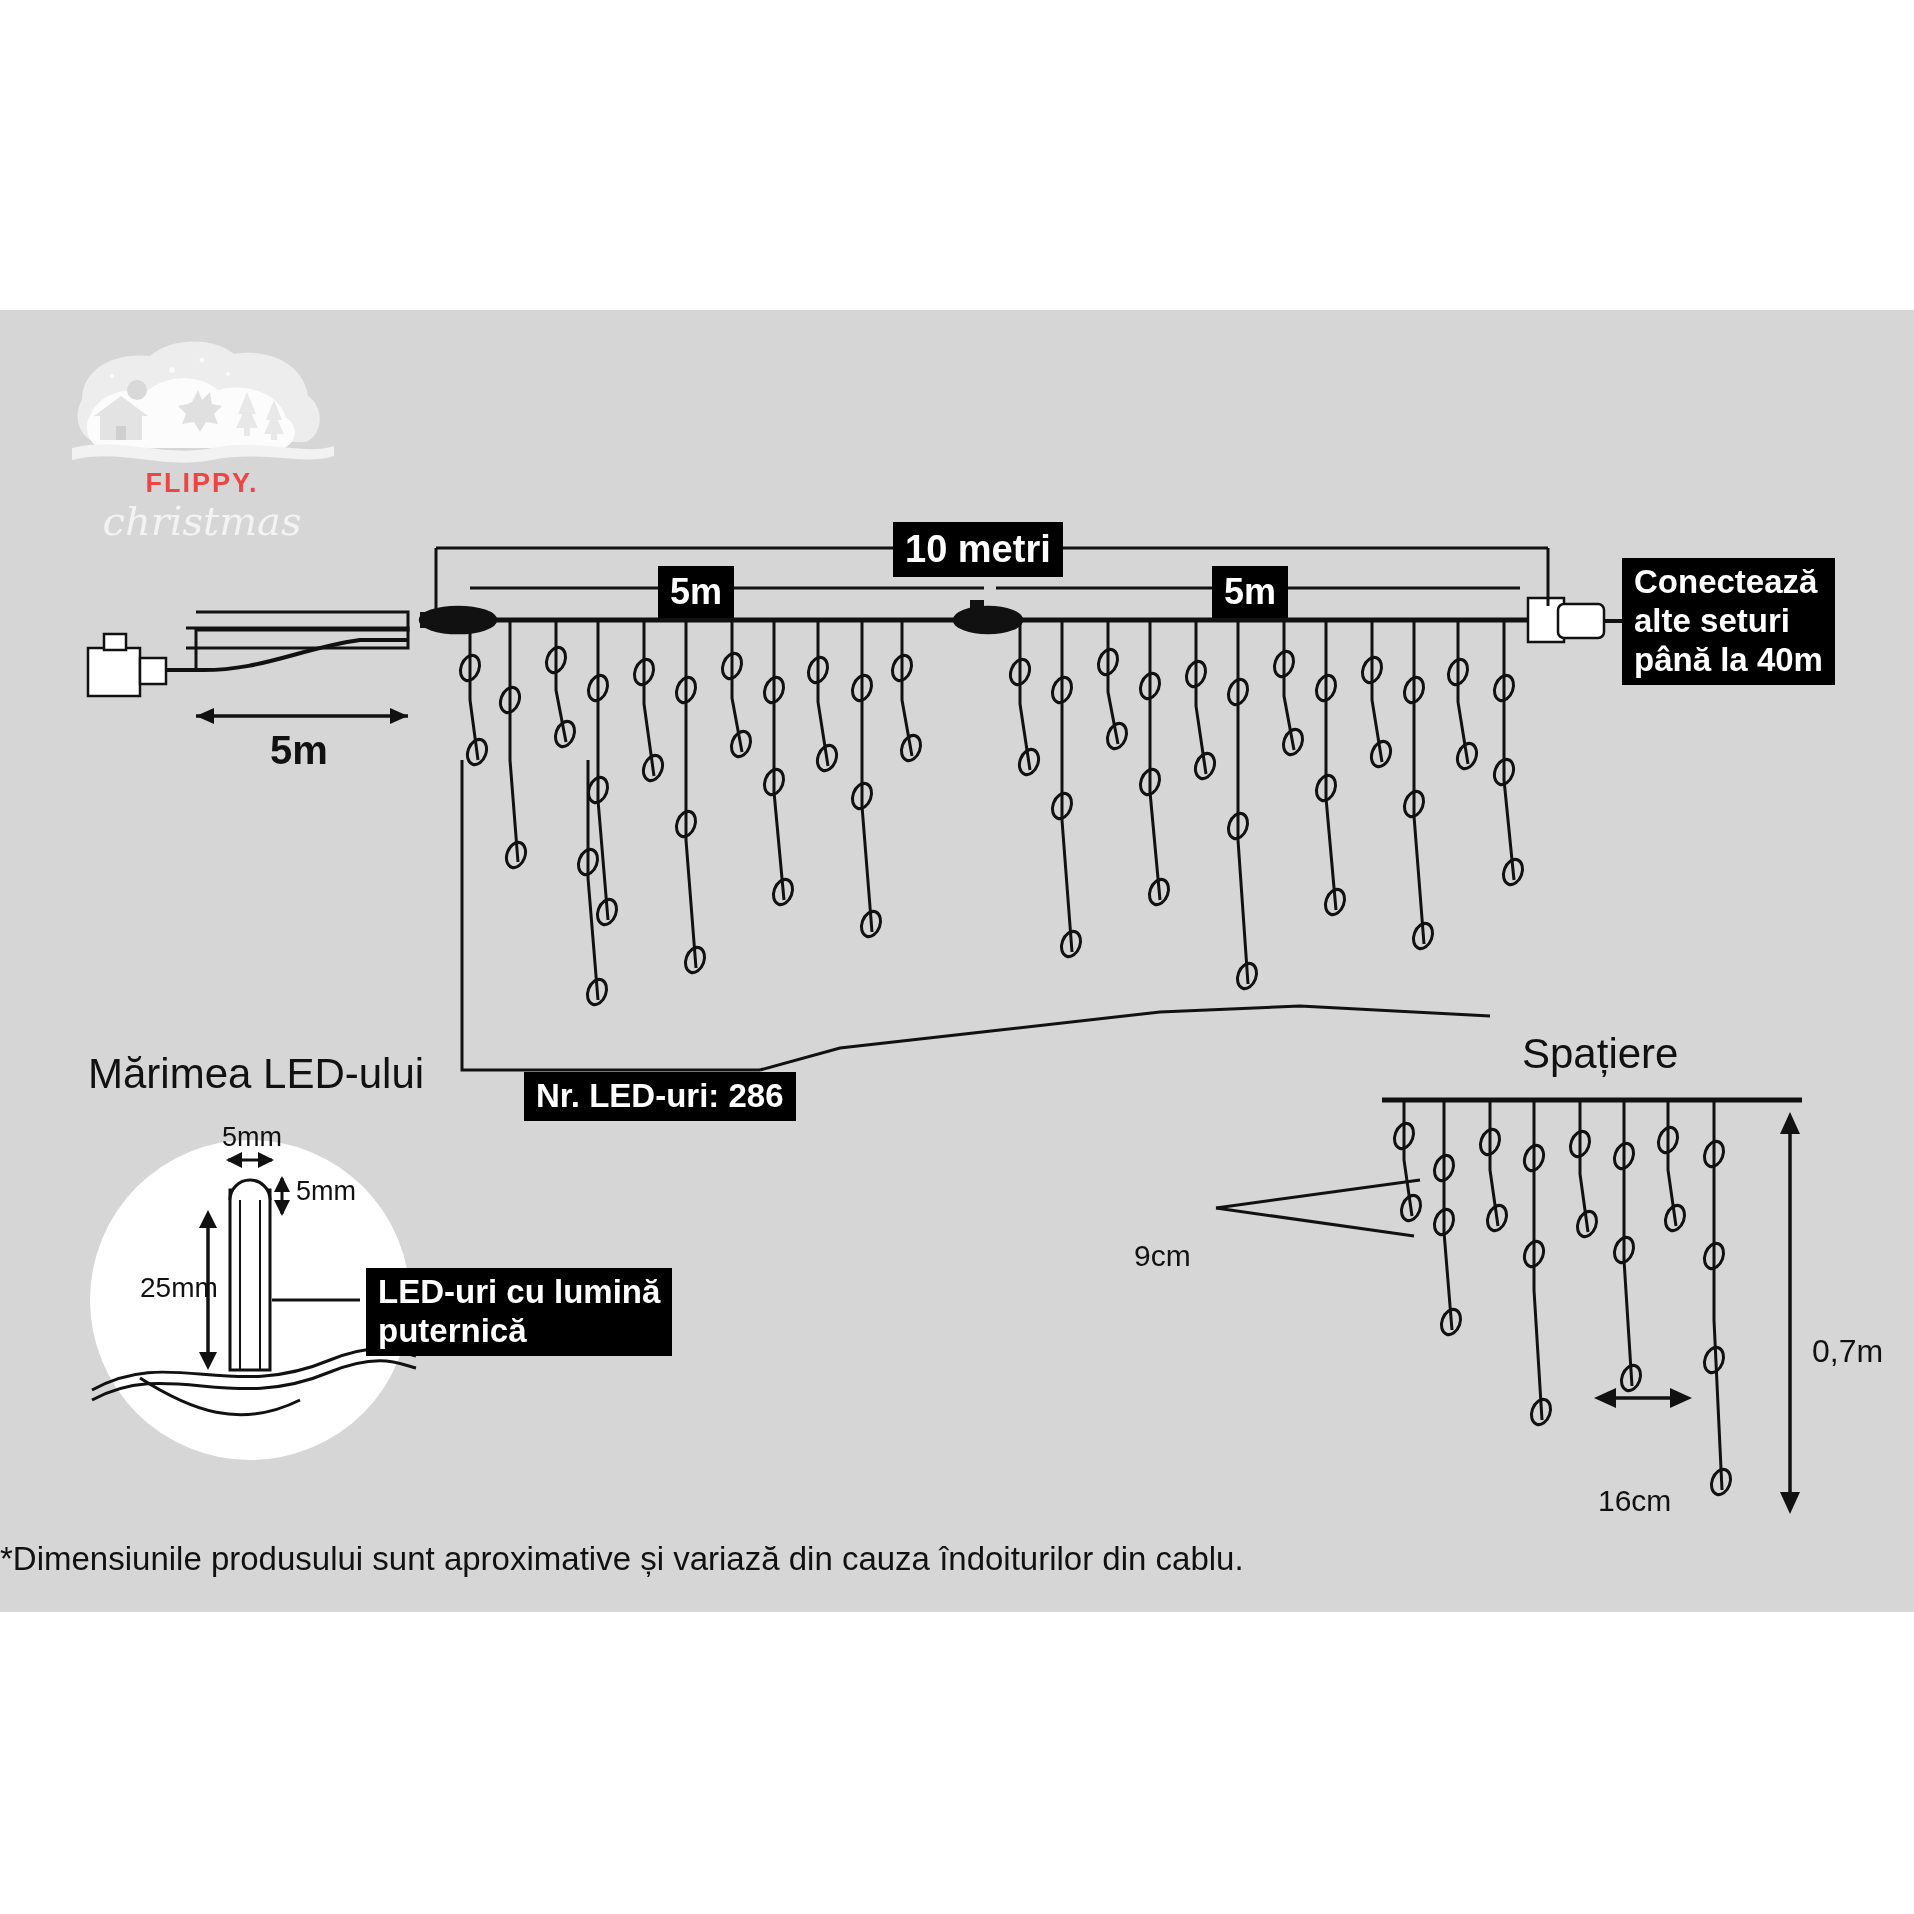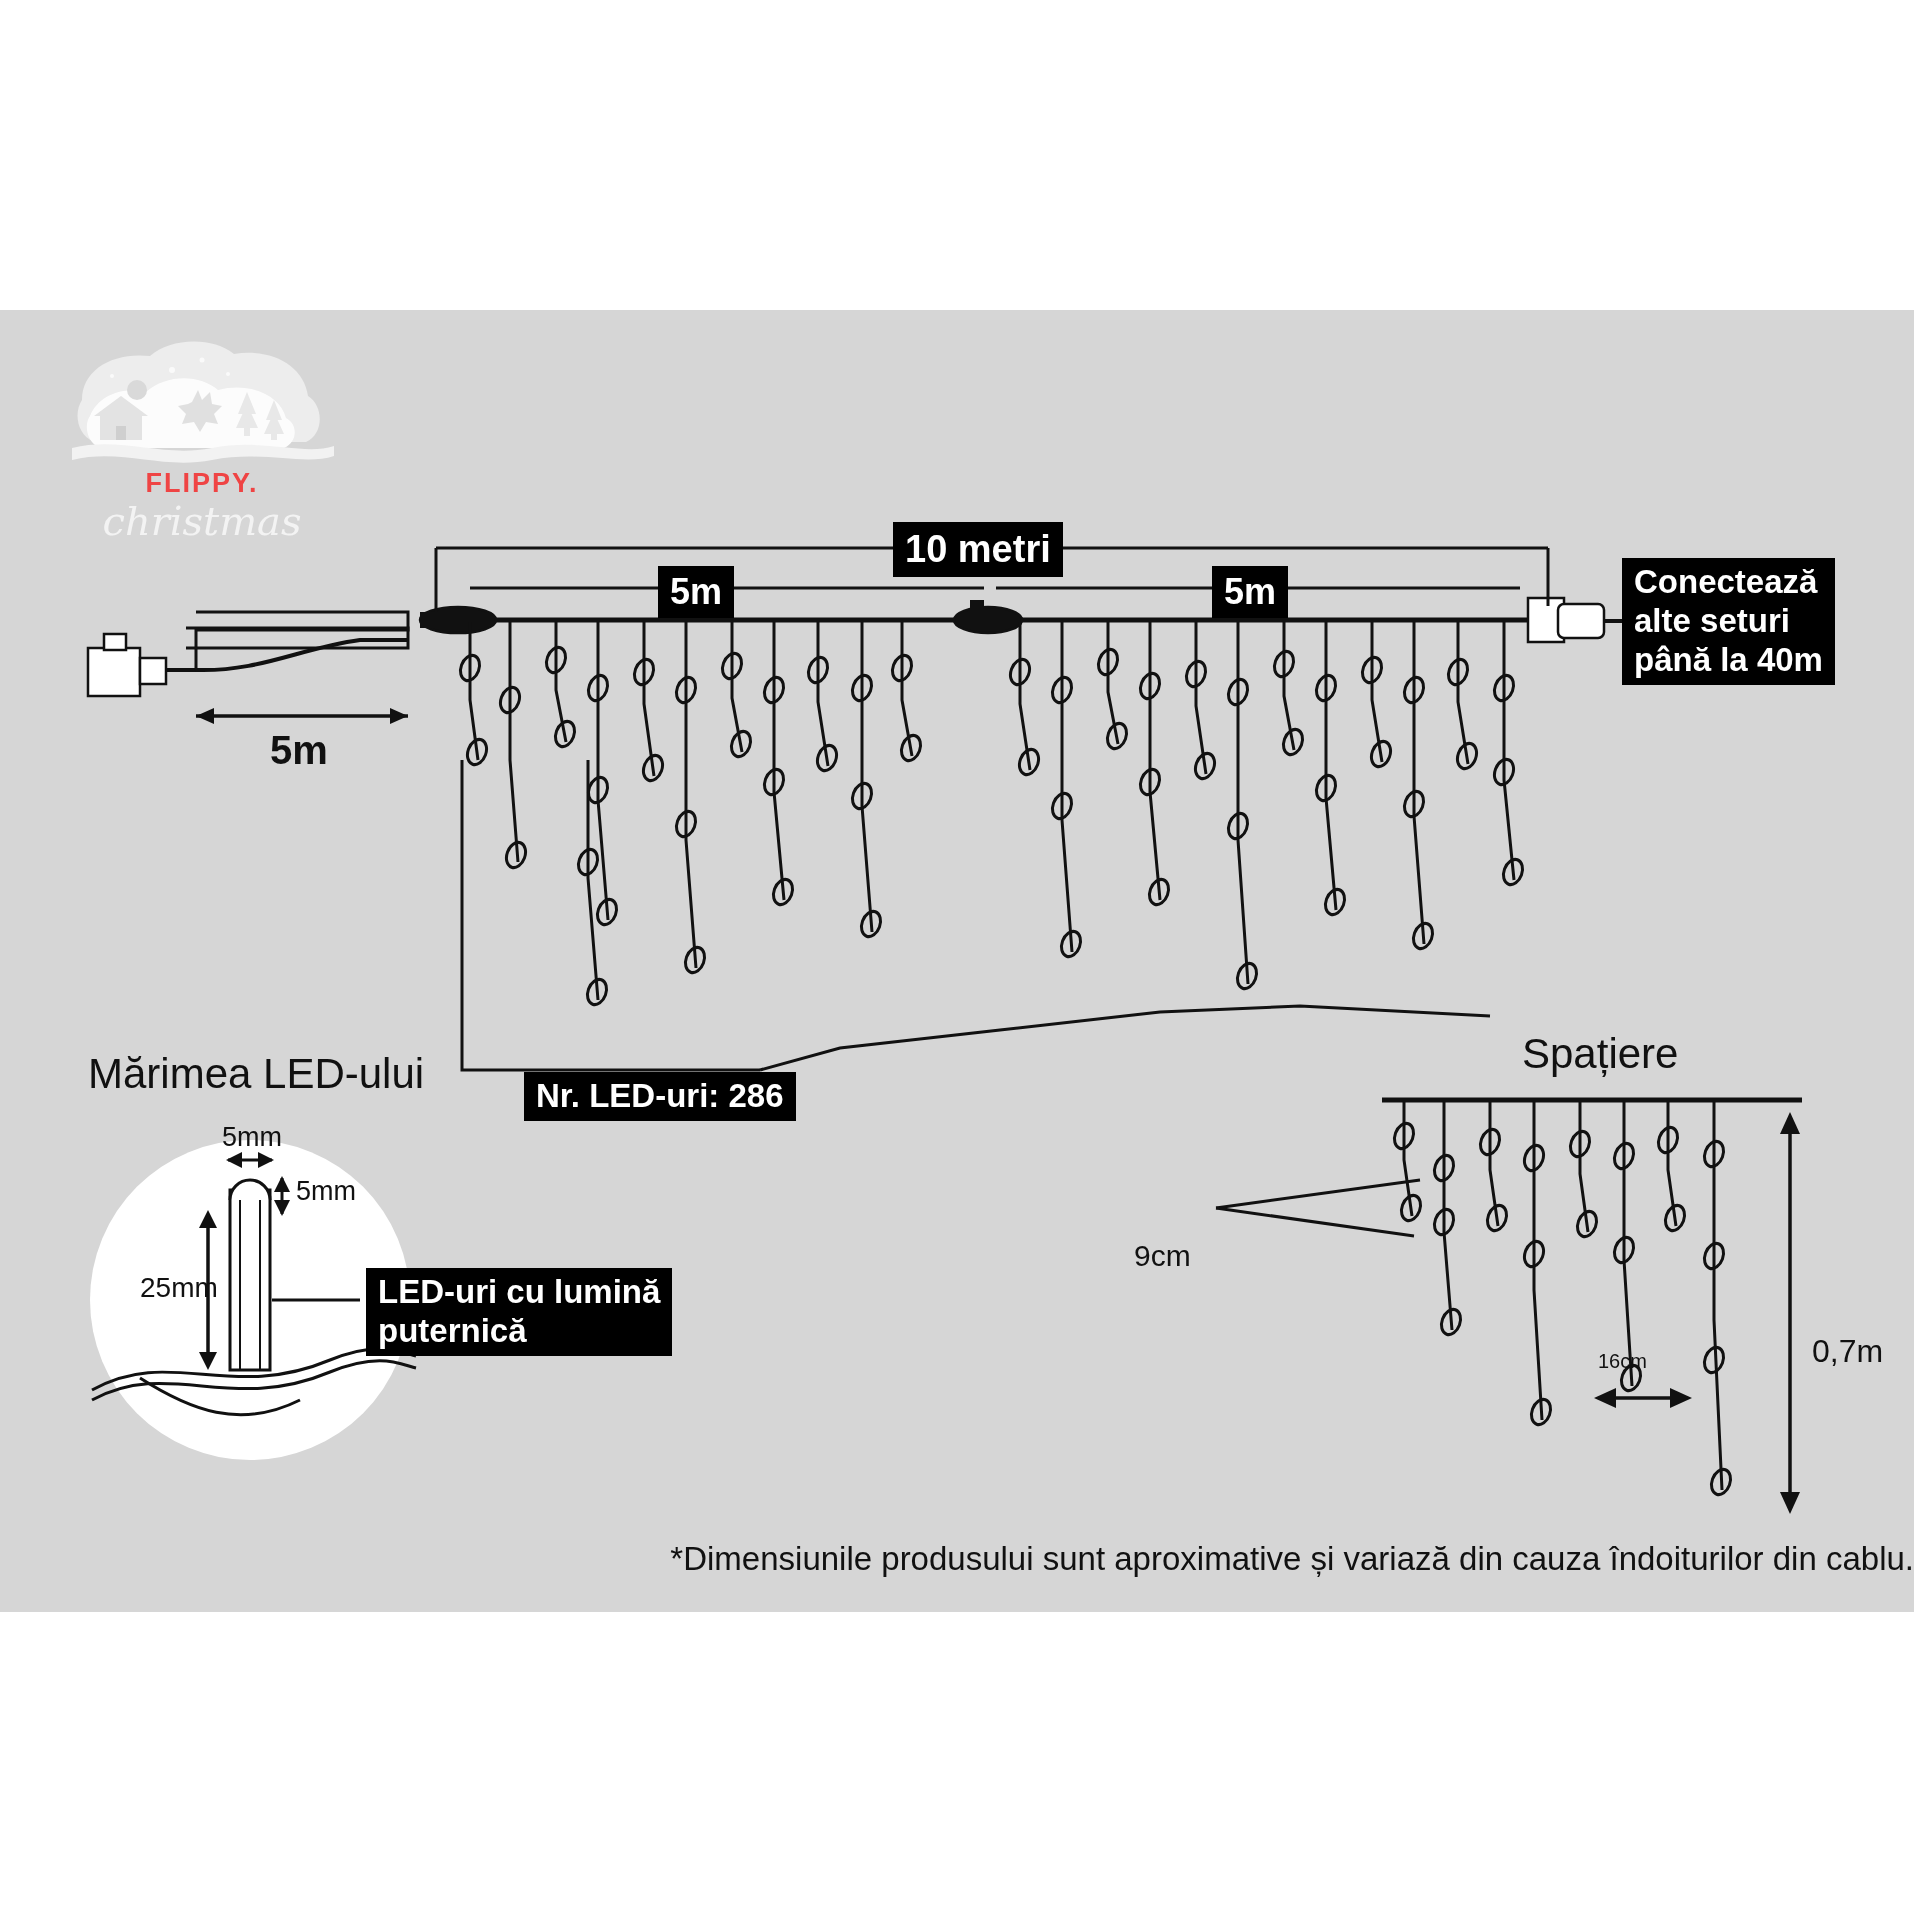--- a/index.html
+++ b/index.html
@@ -62,21 +62,21 @@
     text-align: center;
     font-size: 76px;
     color: #1a1a1a;
     font-family: "Liberation Sans", sans-serif;
   }
   #footnote {
     position: absolute;
     left: 0;
     top: 1540px;
     width: 1914px;
-    text-align: right;
+    text-align: left;
     font-size: 33px;
     color: #111111;
   }
   .logo {
     position: absolute;
     left: 42px;
     top: 330px;
     width: 320px;
     height: 240px;
   }
@@ -454,17 +454,17 @@
 
   <div class="chip" style="left:366px; top:1268px; font-size:33px;">LED-uri cu lumină
 puternică</div>
 
   <div class="plain" style="left:1522px; top:1030px; font-size:42px;text-align:right;">Spațiere</div>
 
   <div class="plain" style="left:1134px; top:1239px; font-size:30px;">9cm</div>
 
   <div class="plain" style="left:1812px; top:1286px; font-size:32px;margin-top:47px;">0,7m</div>
 
-  <div class="plain" style="left:1598px; top:1350px; font-size:20px;">16cm</div>
+  <div class="plain" style="left:1598px; top:1484px; font-size:30px;">16cm</div>
 
   <div id="footnote">*Dimensiunile produsului sunt aproximative și variază din cauza îndoiturilor din cablu.</div>
 
 </div>
 
 </body></html>

